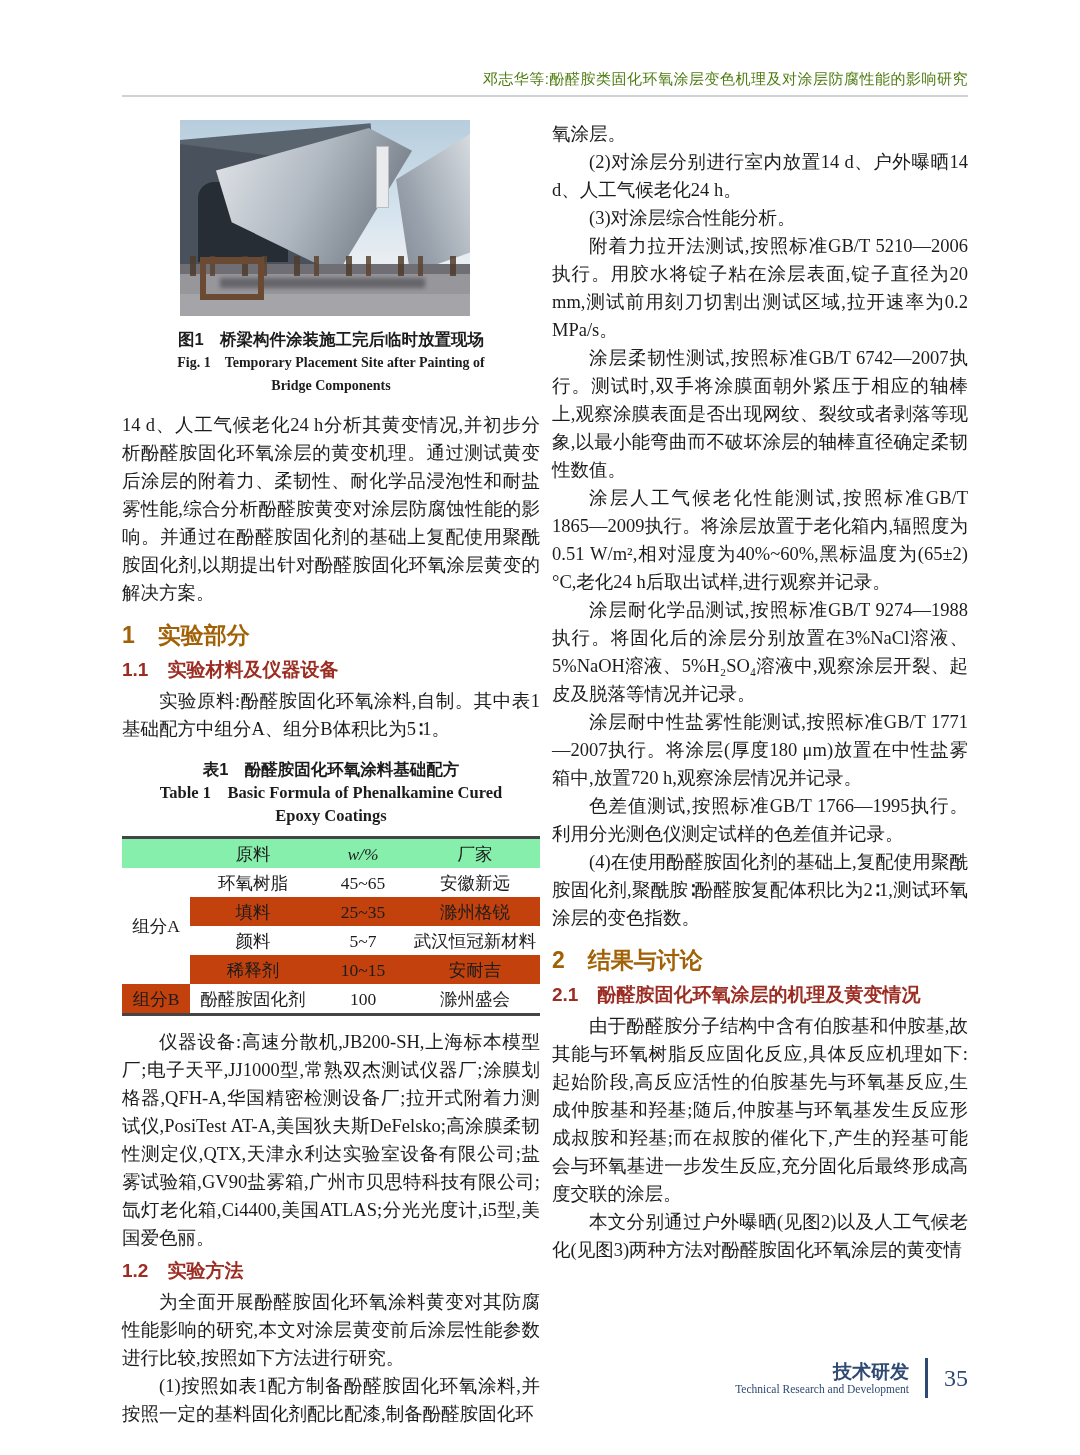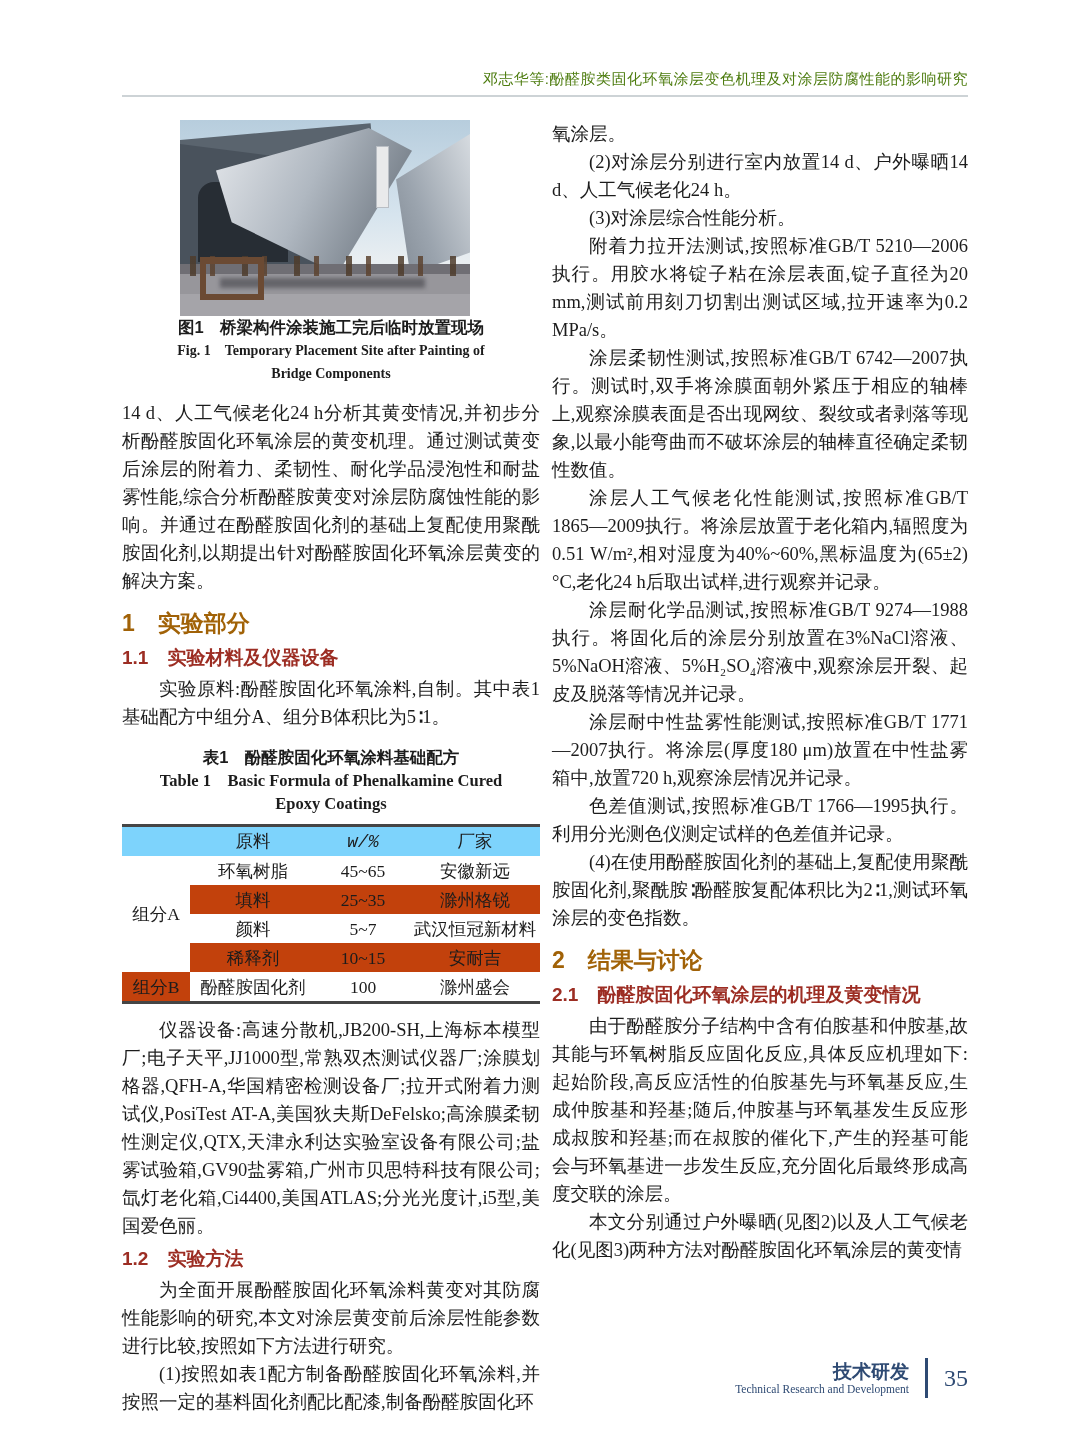--- a/index.html
+++ b/index.html
@@ -44,32 +44,32 @@
          background:linear-gradient(250deg,#d6dbe0 0%,#9ba4ae 55%,#78818b 100%);
          clip-path:polygon(100% 0,16% 30%,32% 92%,100% 78%);}
   .ph-ground{position:absolute;left:0;bottom:0;width:100%;height:52px;
          background:linear-gradient(#6f6e74 0,#6f6e74 10px,#97969b 10px,#97969b 30px,#a5a4a9 30px,#a5a4a9 100%);}
   .ph-shadow{position:absolute;left:40px;bottom:28px;width:205px;height:10px;background:rgba(40,40,46,.45);filter:blur(2px);}
   .ph-supports{position:absolute;left:0;bottom:40px;width:100%;height:20px;opacity:.85;
          background:repeating-linear-gradient(90deg,transparent 0 10px,#4e3c2c 10px 16px,transparent 16px 30px,#5c4330 30px 35px,transparent 35px 52px);}
   .ph-trestle{position:absolute;left:20px;bottom:16px;width:52px;height:30px;border:6px solid #6b4a33;border-top-width:7px;}
 
   .cap-cn{font-family:"Liberation Sans","DejaVu Sans",sans-serif;font-weight:bold;font-size:16.5px;
-          text-align:center;margin-top:0;line-height:23px;}
+          text-align:center;margin-top:12px;line-height:23px;}
   .cap-en{font-weight:bold;font-size:14px;text-align:center;line-height:23px;}
   .intro{margin-top:14px;}
 
   
   .tbl-title-cn{font-family:"Liberation Sans","DejaVu Sans",sans-serif;font-weight:bold;font-size:16.5px;
           text-align:center;margin-top:15px;line-height:23px;}
   .tbl-title-en{font-weight:bold;font-size:16.5px;text-align:center;line-height:23px;}
   table.t1{width:100%;border-collapse:collapse;margin-top:9px;
           border-top:3px solid #454545;border-bottom:3px solid #454545;font-size:17.5px;}
   .t1 th,.t1 td{padding:1px 2px;text-align:center;font-weight:normal;height:27px;line-height:24px;}
-  .t1 .hdr{background:#7dd3fc;font-family:Liberation Mono, monospace;}
+  .t1 .hdr{background:#86efac;}
   .t1 .pink{background:#c2410c;}
   .t1 .lblcol{width:64px;}
   .t1 .c1{width:122px;}
   .t1 .c2{width:90px;}
   .t1 .itb{font-style:italic;}
   .after-table{margin-top:12px;}
 
   
   .footer{position:absolute;right:112px;top:1358px;display:flex;align-items:center;gap:16px;color:#2e4a73;}
   .f-left{text-align:right;}

